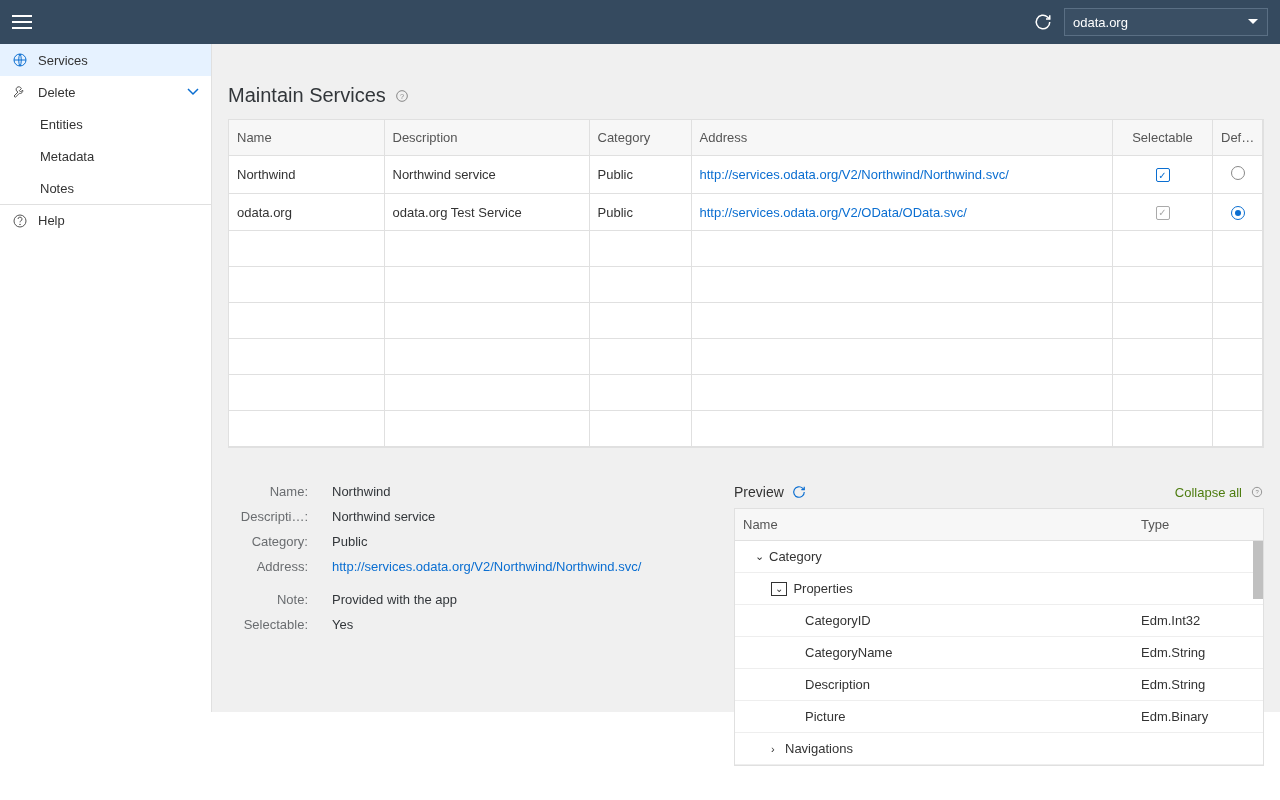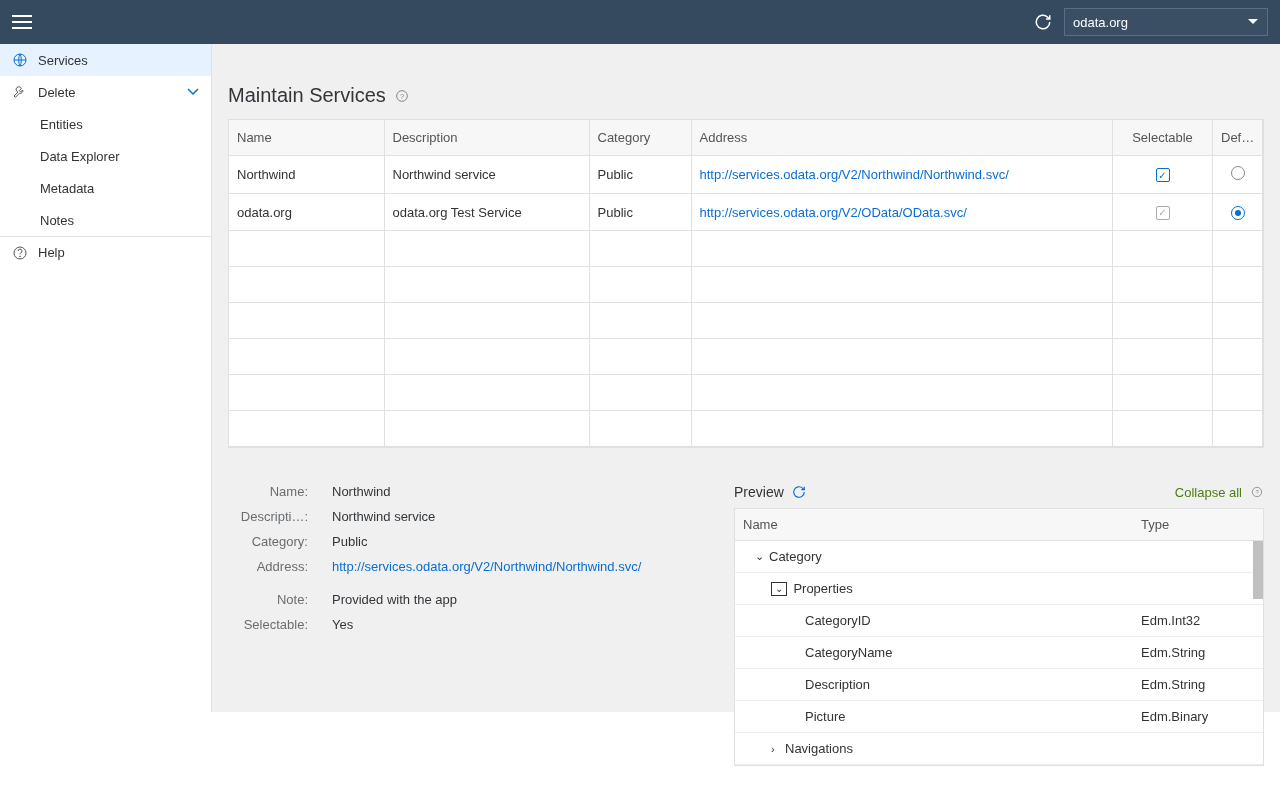--- a/index.html
+++ b/index.html
@@ -117,23 +117,20 @@
       <span class="chev">
         <svg width="12" height="12" viewBox="0 0 12 8" stroke="#0a6ed1" fill="none" stroke-width="1.5">
             <path d="M1 1l5 5 5-5"></path>
           </svg>
       </span>
     </div>
     <div class="side-item sub">
       <span>Entities</span>
     </div>
     <div class="side-item sub">
-      <span>Data Explorer</span>
-    </div>
-    <div class="side-item sub">
       <span>Metadata</span>
     </div>
     <div class="side-item sub">
       <span>Notes</span>
     </div>
     <div class="side-item" style="border-top:1px solid #e0e0e0">
       <span>
         <svg width="16" height="16" viewBox="0 0 24 24" stroke="#555" fill="none" stroke-width="1.5">
             <circle cx="12" cy="12" r="9"></circle>
             <path d="M9 9a3 3 0 1 1 4 3c-1 .5-1 1-1 2"></path>

